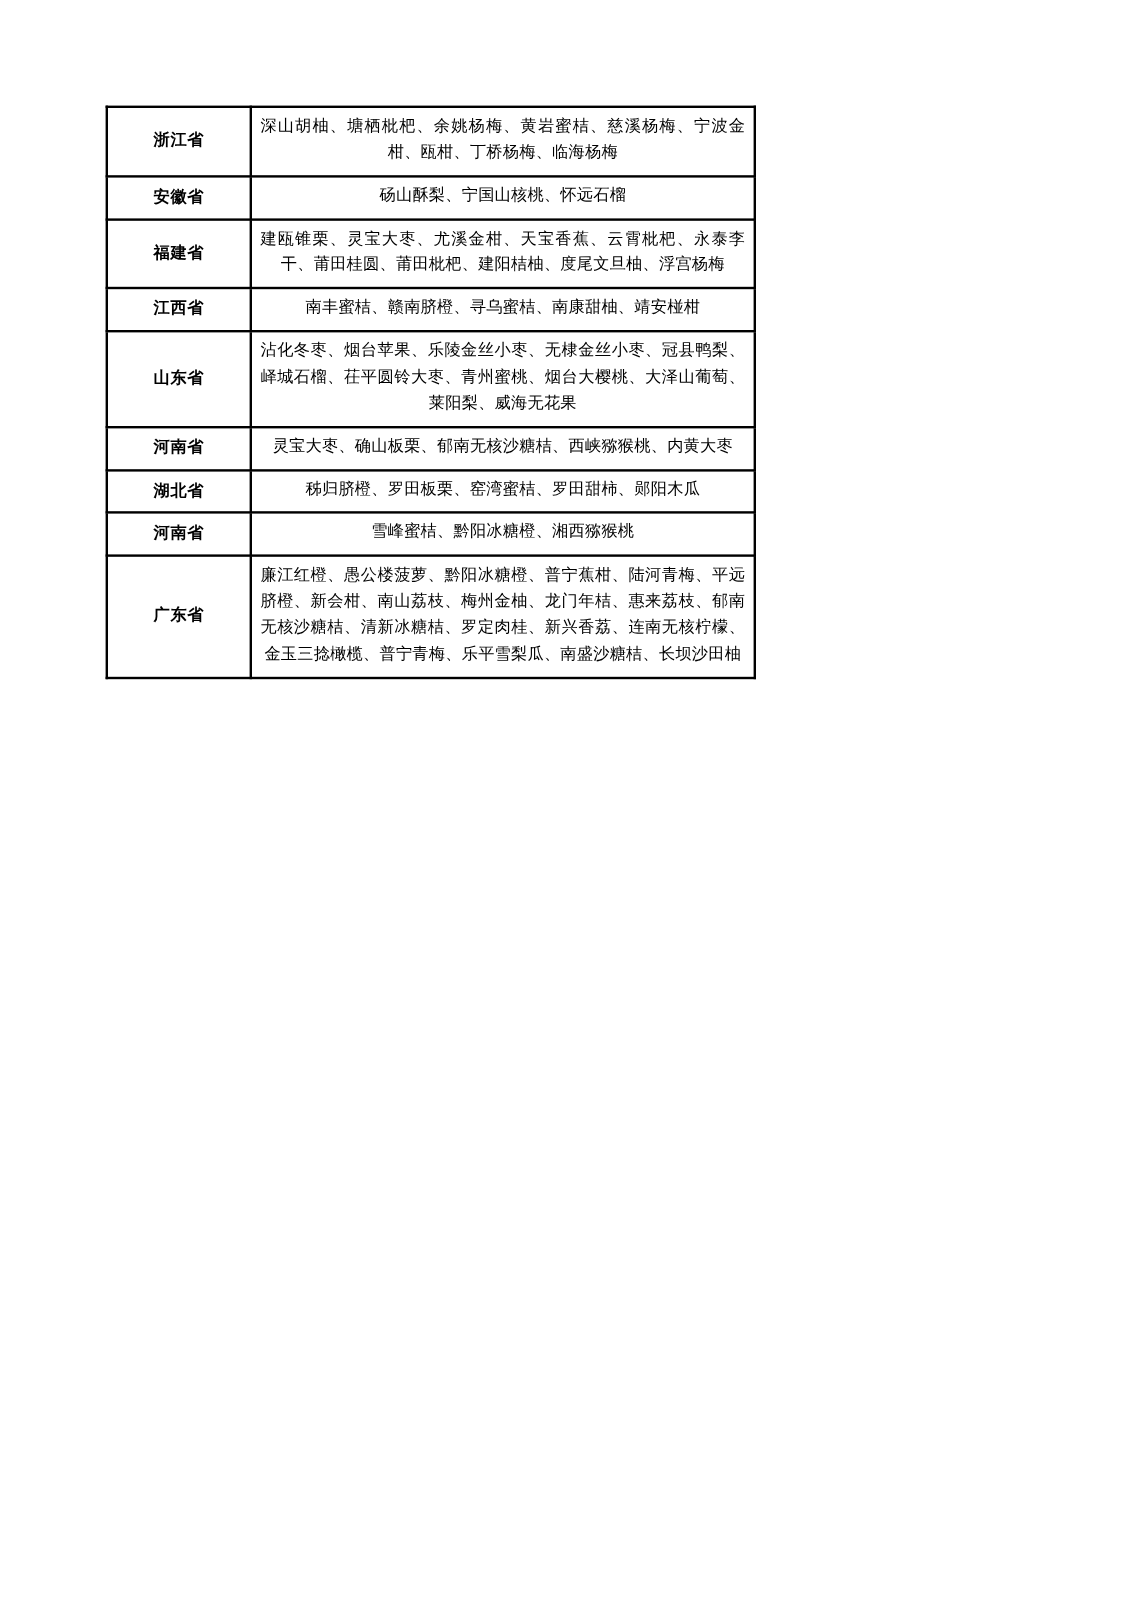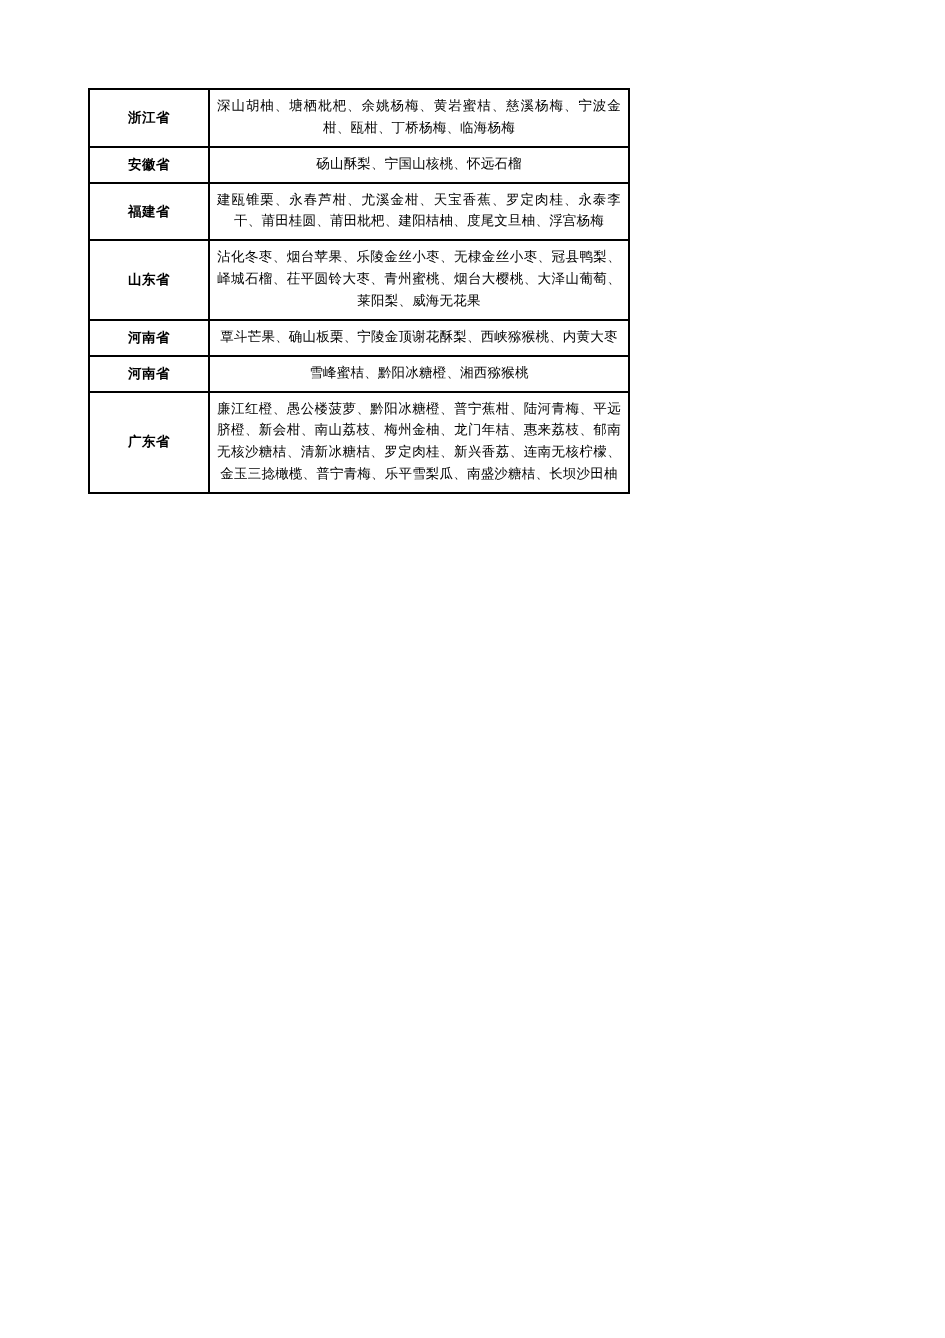--- a/index.html
+++ b/index.html
@@ -70,29 +70,37 @@
         <tr>
           <td class="prov">浙江省</td>
           <td class="items">深山胡柚、塘栖枇杷、余姚杨梅、黄岩蜜桔、慈溪杨梅、宁波金柑、瓯柑、丁桥杨梅、临海杨梅</td>
         </tr>
         <tr>
           <td class="prov">安徽省</td>
           <td class="items single">砀山酥梨、宁国山核桃、怀远石榴</td>
         </tr>
         <tr>
           <td class="prov">福建省</td>
-          <td class="items">建瓯锥栗、永春芦柑、尤溪金柑、天宝香蕉、罗定肉桂、永泰李干、莆田桂圆、莆田枇杷、建阳桔柚、度尾文旦柚、浮宫杨梅</td>
+          <td class="items">建瓯锥栗、灵宝大枣、尤溪金柑、天宝香蕉、云霄枇杷、永泰李干、莆田桂圆、莆田枇杷、建阳桔柚、度尾文旦柚、浮宫杨梅</td>
+        </tr>
+        <tr>
+          <td class="prov">江西省</td>
+          <td class="items">南丰蜜桔、赣南脐橙、寻乌蜜桔、南康甜柚、靖安椪柑</td>
         </tr>
         <tr>
           <td class="prov">山东省</td>
           <td class="items">沾化冬枣、烟台苹果、乐陵金丝小枣、无棣金丝小枣、冠县鸭梨、峄城石榴、茌平圆铃大枣、青州蜜桃、烟台大樱桃、大泽山葡萄、莱阳梨、威海无花果</td>
         </tr>
         <tr>
           <td class="prov">河南省</td>
-          <td class="items">覃斗芒果、确山板栗、宁陵金顶谢花酥梨、西峡猕猴桃、内黄大枣</td>
+          <td class="items">灵宝大枣、确山板栗、郁南无核沙糖桔、西峡猕猴桃、内黄大枣</td>
+        </tr>
+        <tr>
+          <td class="prov">湖北省</td>
+          <td class="items">秭归脐橙、罗田板栗、窑湾蜜桔、罗田甜柿、郧阳木瓜</td>
         </tr>
         <tr>
           <td class="prov">河南省</td>
           <td class="items single">雪峰蜜桔、黔阳冰糖橙、湘西猕猴桃</td>
         </tr>
         <tr>
           <td class="prov">广东省</td>
           <td class="items">廉江红橙、愚公楼菠萝、黔阳冰糖橙、普宁蕉柑、陆河青梅、平远脐橙、新会柑、南山荔枝、梅州金柚、龙门年桔、惠来荔枝、郁南无核沙糖桔、清新冰糖桔、罗定肉桂、新兴香荔、连南无核柠檬、金玉三捻橄榄、普宁青梅、乐平雪梨瓜、南盛沙糖桔、长坝沙田柚</td>
         </tr>
       </tbody>

